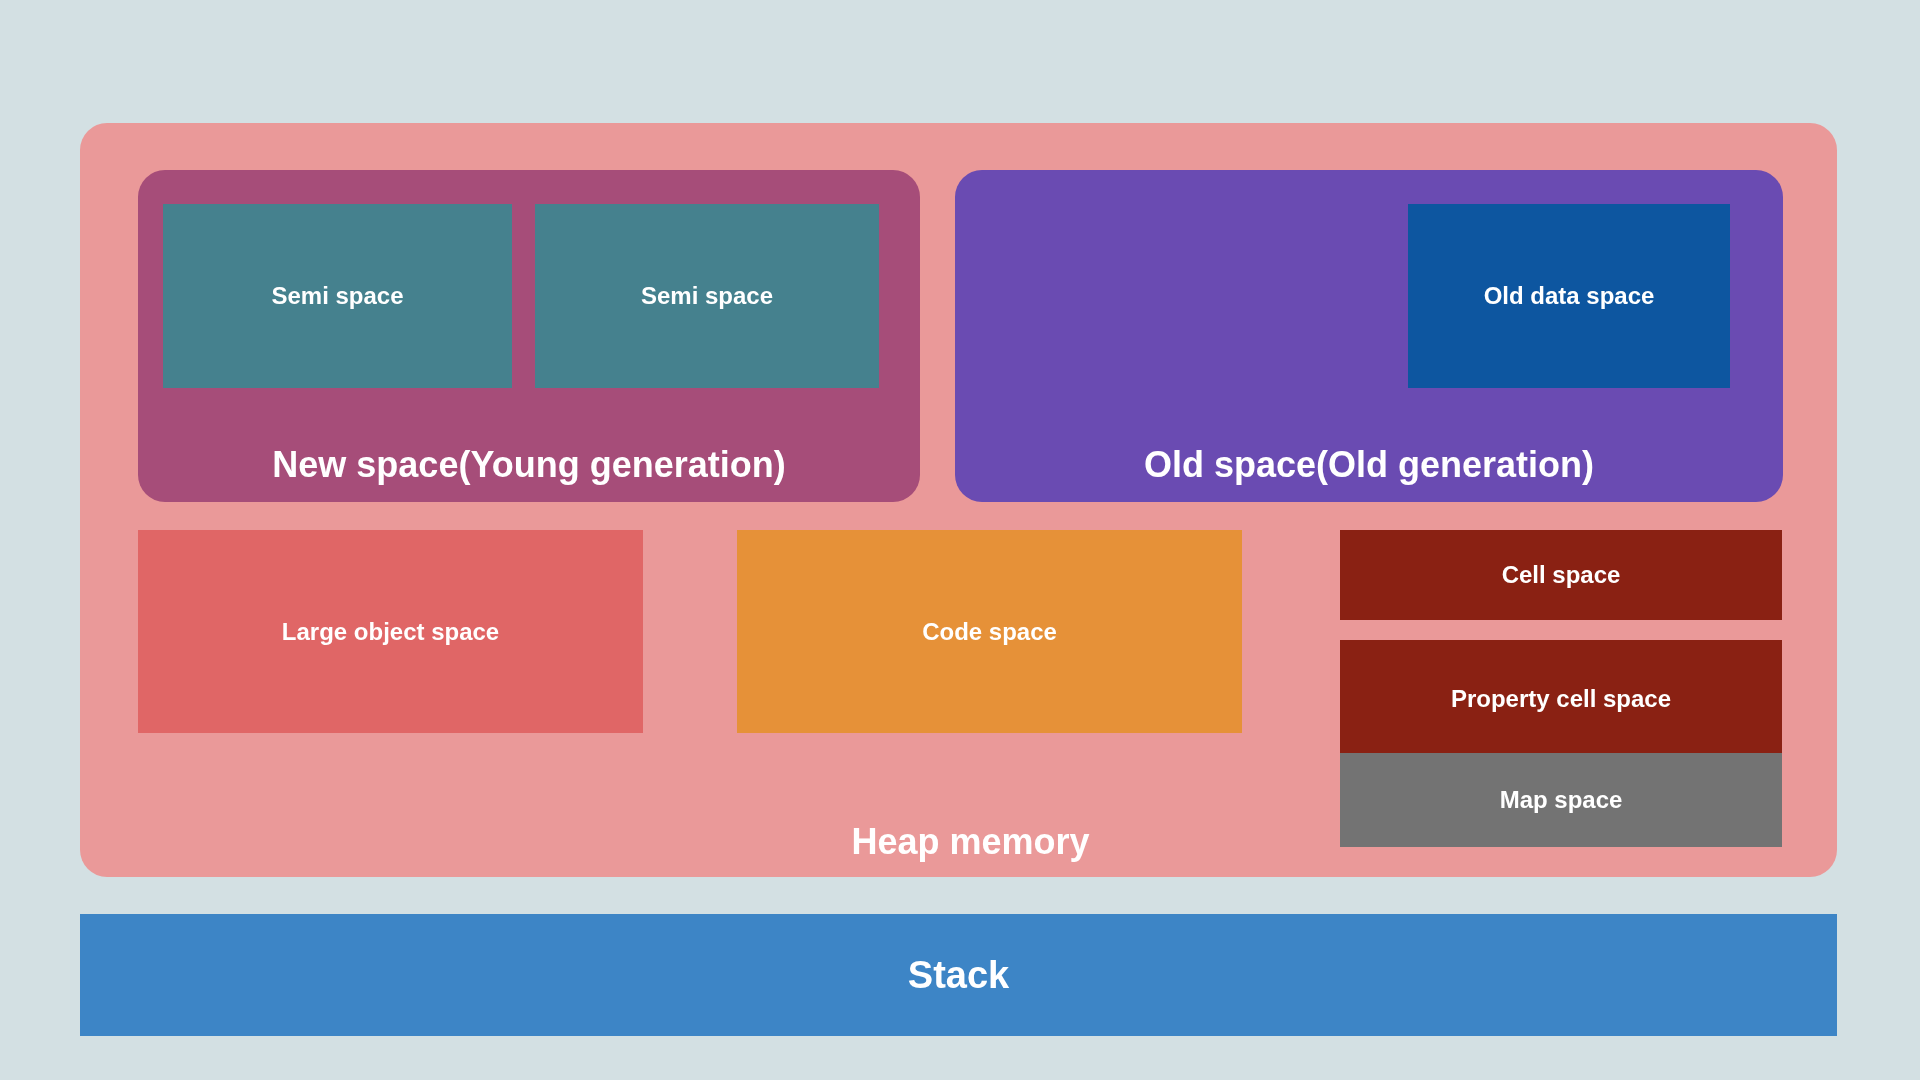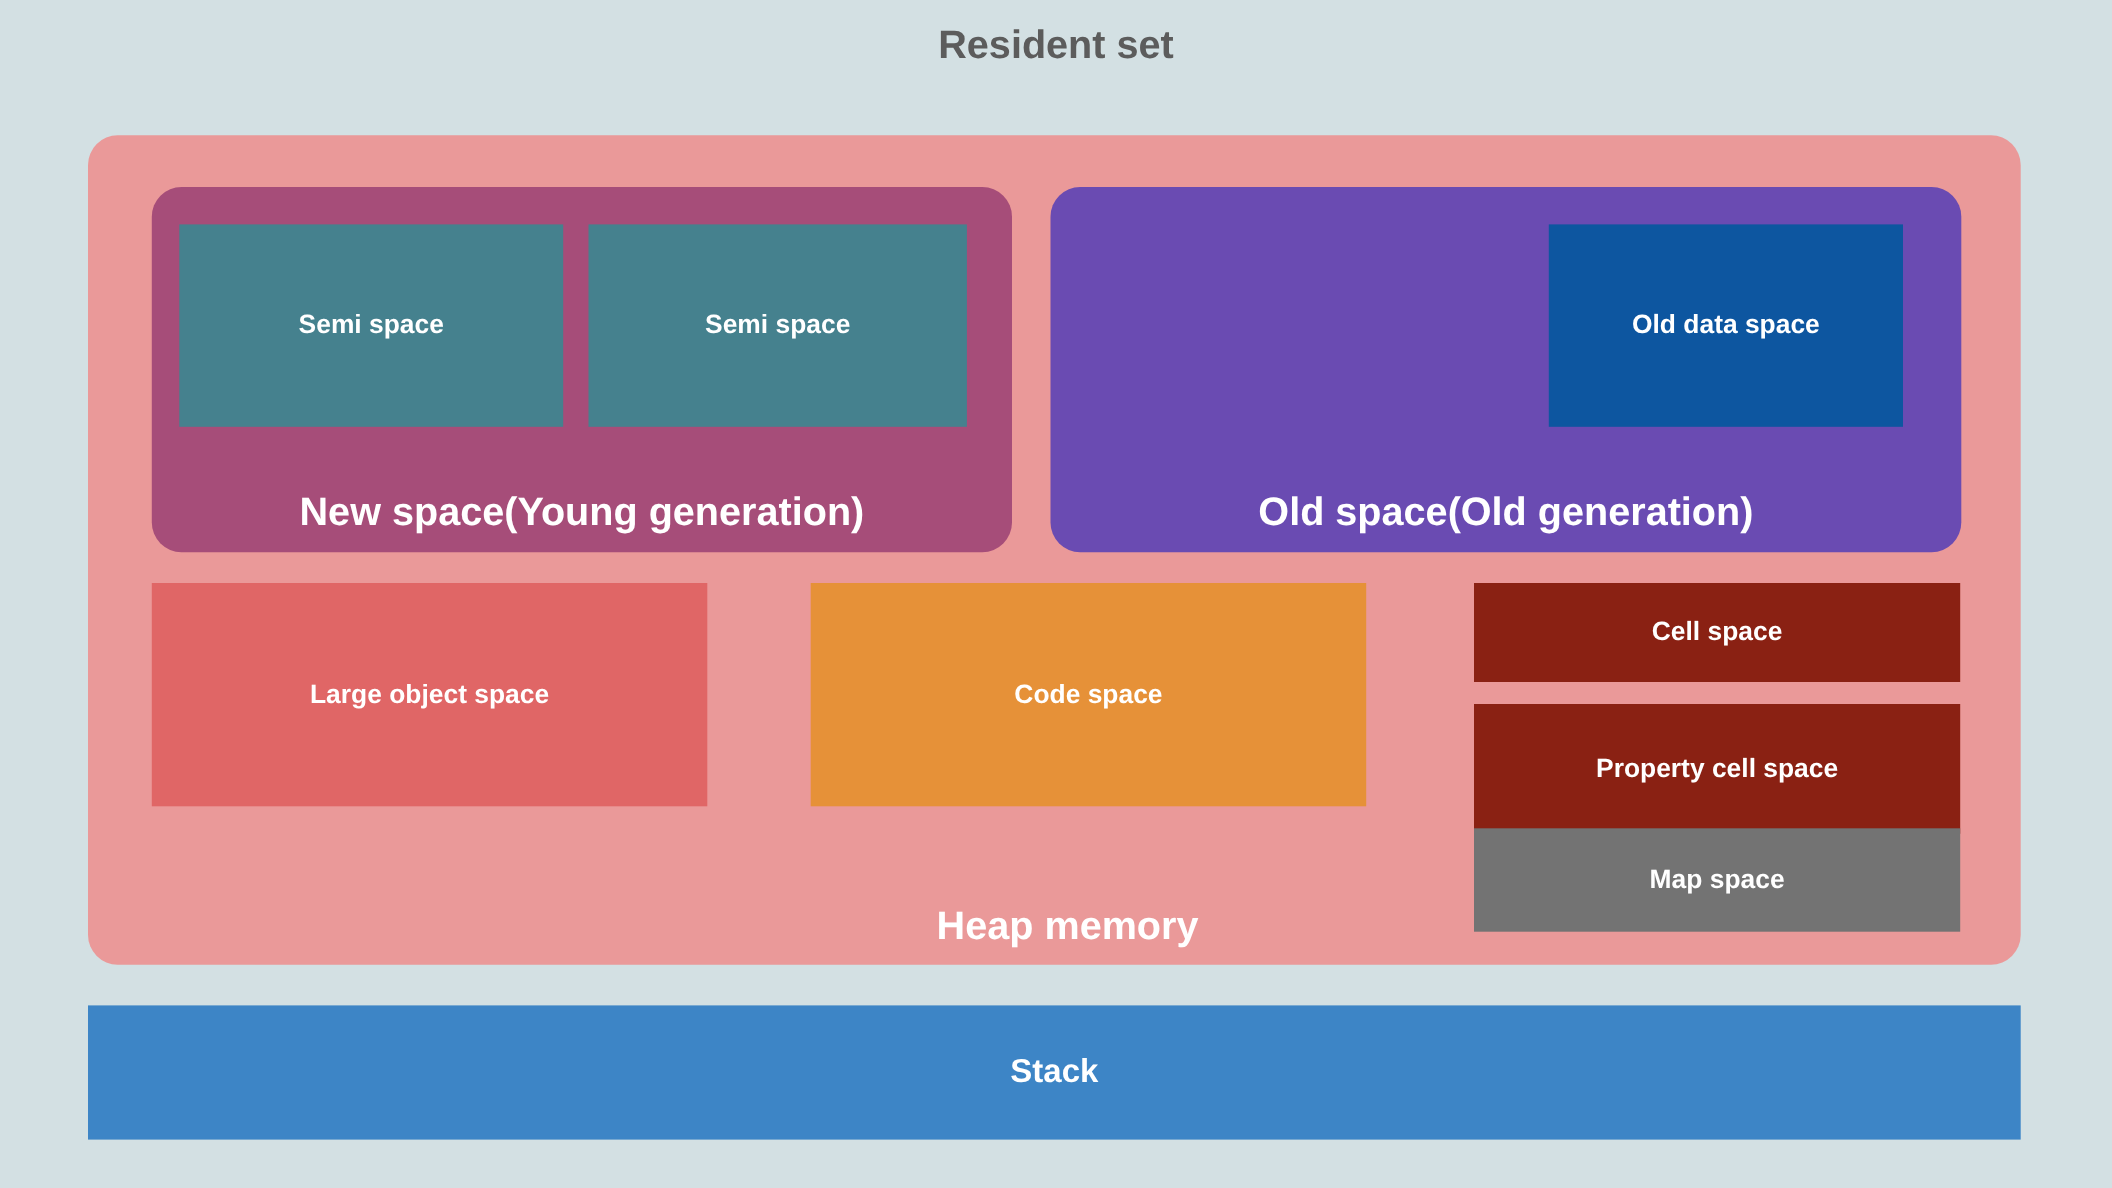--- a/index.html
+++ b/index.html
@@ -46,30 +46,29 @@
     position: absolute;
     top: 20px;
     left: 0;
     right: 0;
     text-align: center;
     font-weight: bold;
     font-size: 36px;
   }
   #stack-box {
     font-weight: bold;
-    font-size: 30px;
+    font-size: 38px;
     color: #ffffff;
   }
 </style>
 </head>
 <body>
 
 <div id="canvas" style="background: rgb(211, 224, 227);">
 
-  <div id="page-title" style="color: rgb(92, 92, 92);">Resident set</div>
 
   <div class="abs" id="heap-box" style="left: 80px; top: 123px; width: 1757px; height: 754px; background: rgb(234, 153, 153);">
 
     <div class="abs" style="left: 58px; top: 47px; width: 782px; height: 332px; background: rgb(166, 77, 121);">
 
       <div class="box" style="left: 25px; top: 34px; width: 349px; height: 184px; background: rgb(69, 129, 142);">
         <span class="box-label">Semi space</span>
       </div>
 
       <div class="box" style="left: 397px; top: 34px; width: 344px; height: 184px; background: rgb(69, 129, 142);">

